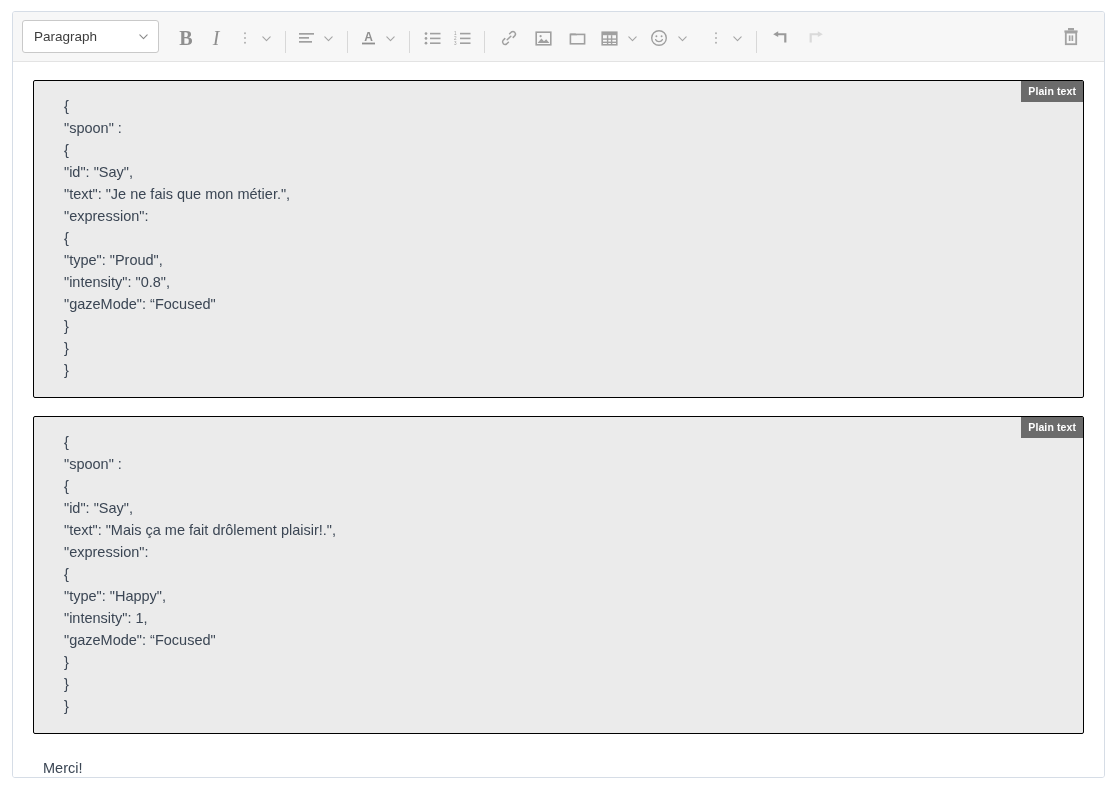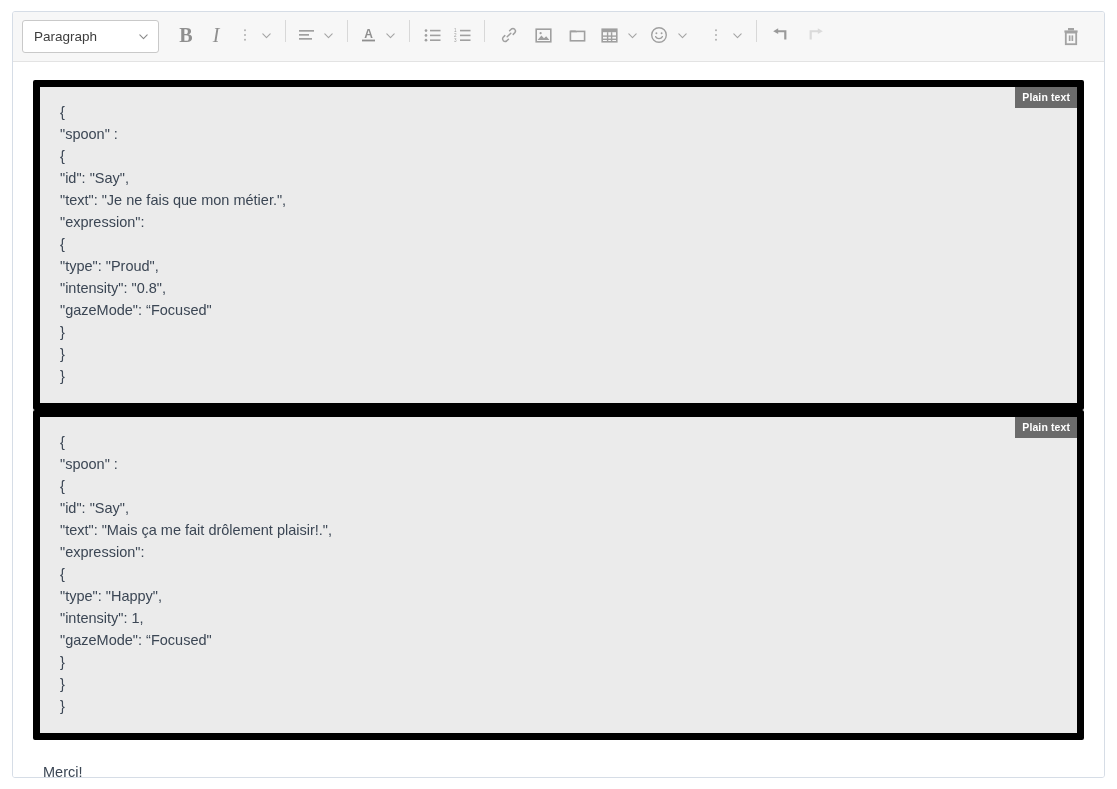--- a/index.html
+++ b/index.html
@@ -32,21 +32,21 @@
     border-bottom: 1px solid #e3e3e3;
     display: flex;
     align-items: center;
     padding: 0 10px 0 9px;
     box-sizing: border-box;
     position: relative;
   }
 
   .tb-left {
     display: flex;
-    align-items: flex-start;
+    align-items: flex-end;
     flex: 1 1 auto;
     min-width: 0;
   }
 
   .style-select {
     width: 137px;
     height: 33px;
     background: #ffffff;
     border: 1px solid #c9c9c9;
     border-radius: 3px;
@@ -129,24 +129,25 @@
   .doc-body {
     padding: 18px 20px 0 20px;
     box-sizing: border-box;
     height: 716px;
     background: #ffffff;
   }
 
   .code-block {
     position: relative;
     background: #ebebeb;
-    border: 7px solid #000000;
+    border: 1px solid #000000;
     border-radius: 2px;
-    padding: 14px 16px 16px 20px;
+    padding: 14px 16px 16px 30px;
     box-sizing: border-box;
+    margin-bottom: 18px;
   }
 
   .code-line {
     font-family: "Liberation Sans", sans-serif;
     font-size: 14.5px;
     line-height: 22px;
     color: #3b4654;
     white-space: pre;
   }
 

